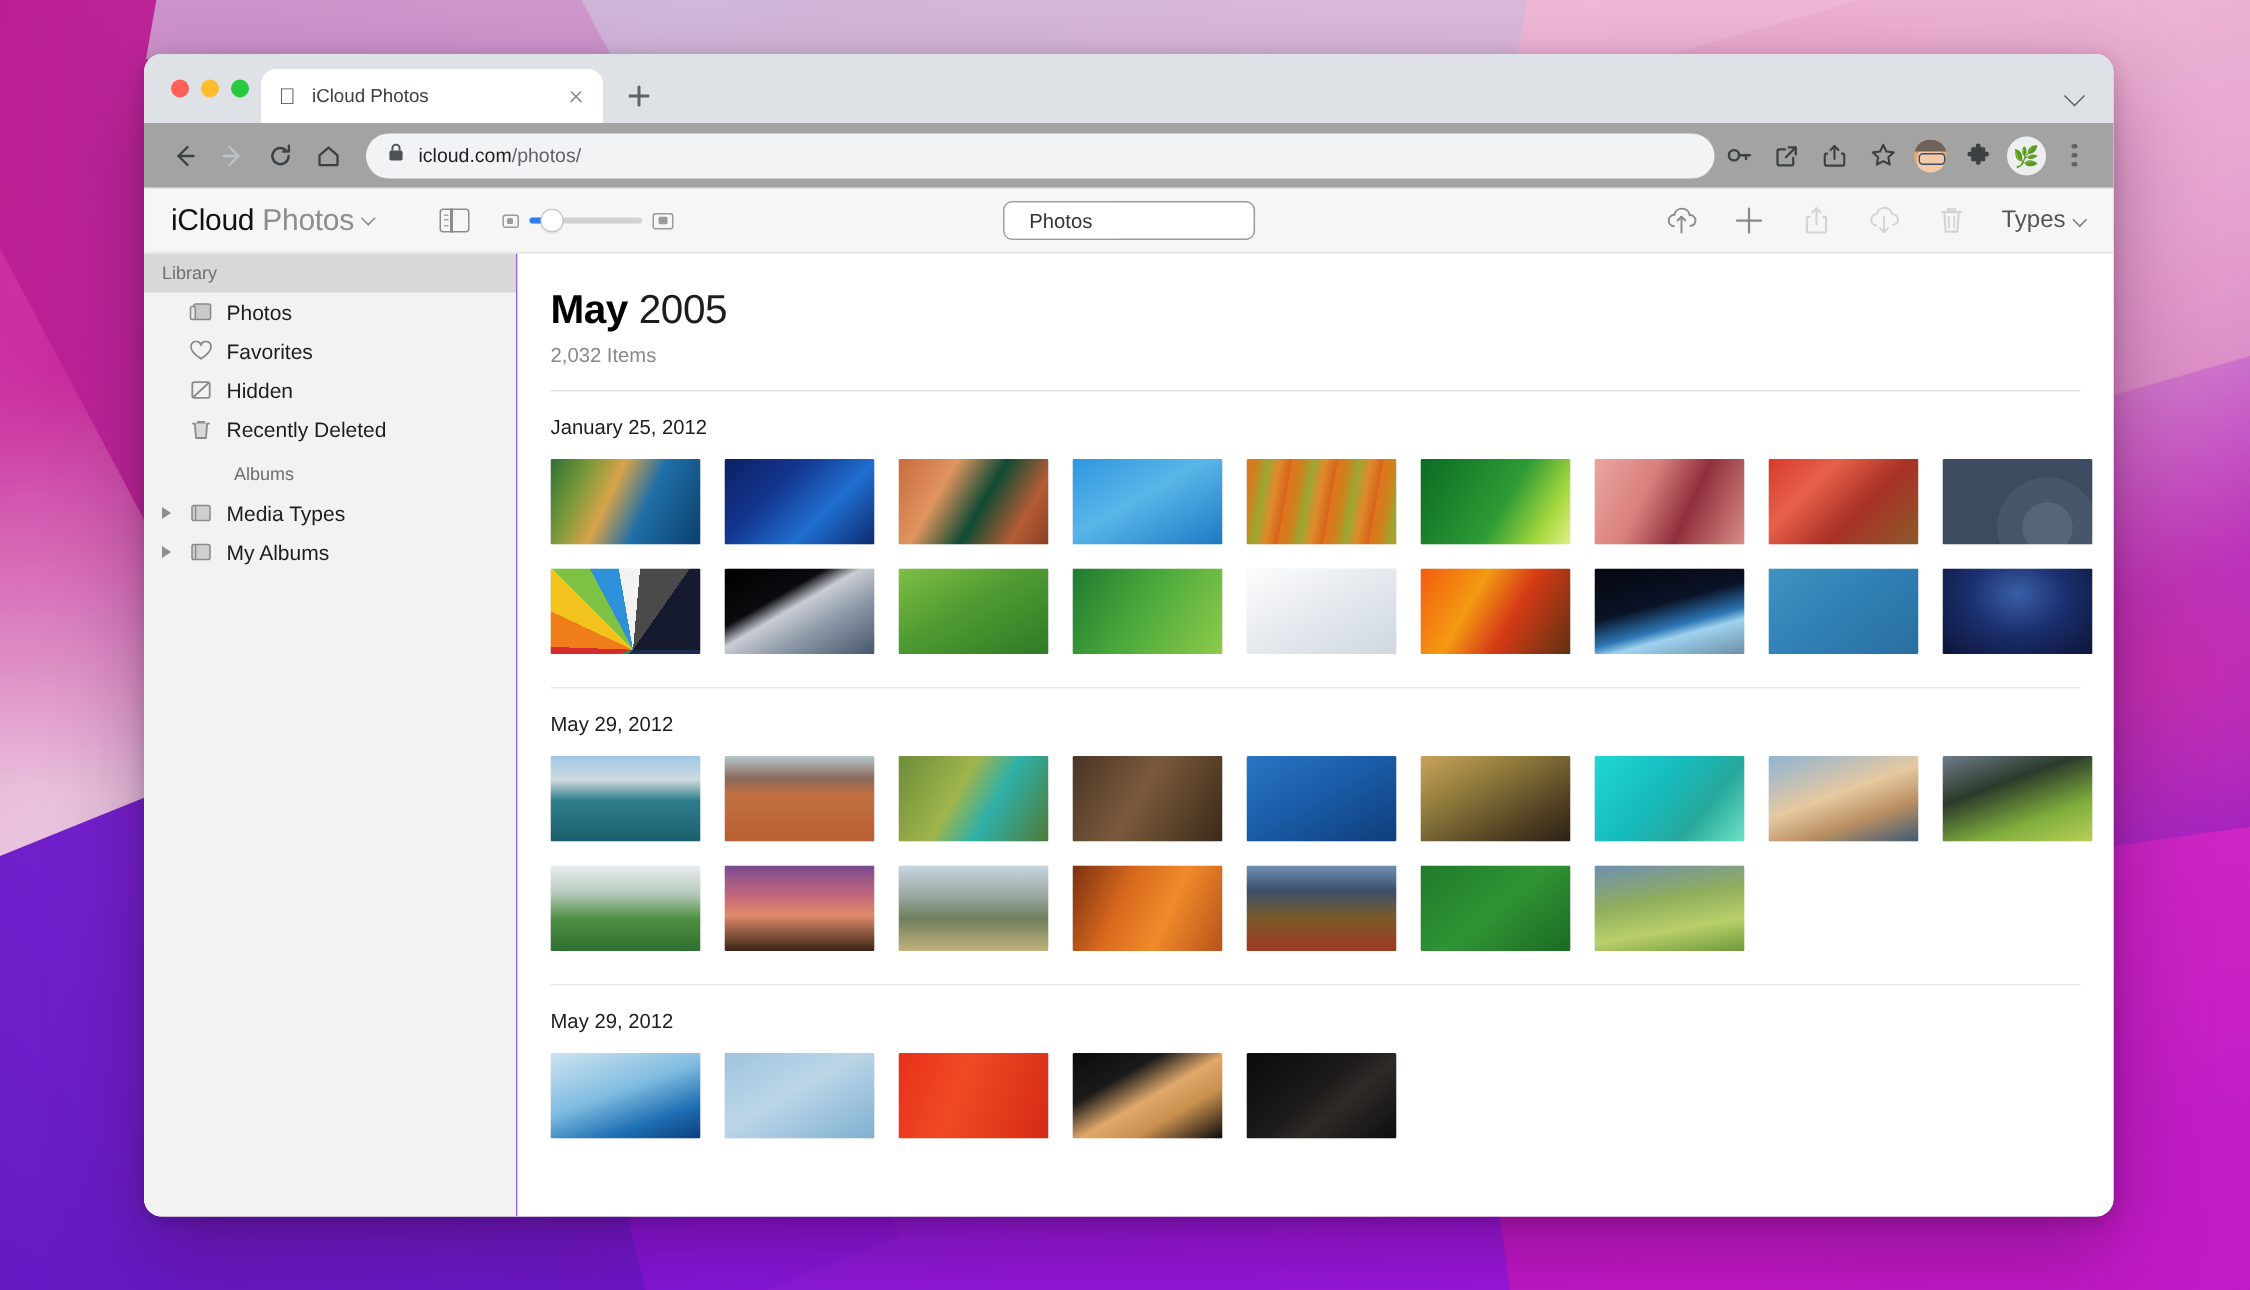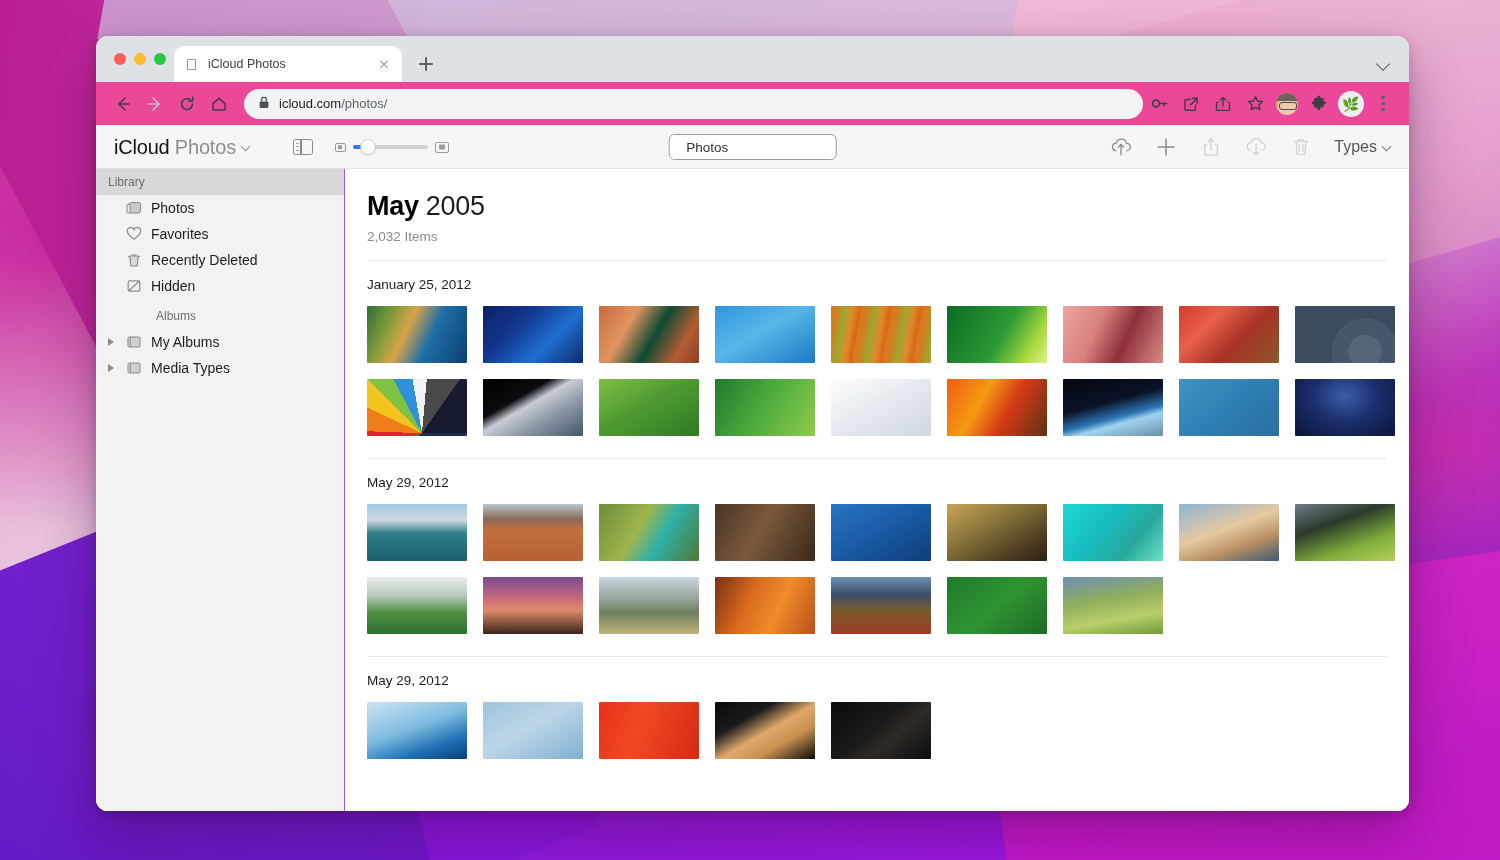--- a/index.html
+++ b/index.html
@@ -85,21 +85,21 @@
     position:absolute; right: 18px; bottom: 12px; width: 14px; height: 14px;
   }
   .tabstrip-chevron::after {
     content:""; position:absolute; left:1px; top:3px; width:9px; height:9px;
     border-right:1.6px solid #5f6368; border-bottom:1.6px solid #5f6368;
     transform: rotate(45deg);
   }
 
   
   .navbar {
-    height: 44px; background: #ec4899; display: flex; align-items: center;
+    height: 44px; background: #a3a3a3; display: flex; align-items: center;
     padding: 0 12px; gap: 2px; border-bottom: 1px solid #e6e6e6;
   }
   .navbtn { width: 30px; height: 30px; display:flex; align-items:center;
             justify-content:center; border-radius:50%; position: relative; }
   .navbtn svg { display:block; }
   .omnibox {
     flex: 1; height: 30px; background: #f1f3f4; border-radius: 16px; margin-left: 8px;
     display:flex; align-items:center; padding: 0 14px; gap: 9px; max-width: 1010px;
   }
   .omni-url { font-size: 13px; color: #202124; white-space: nowrap; }
@@ -427,61 +427,61 @@
           <span class="si-ic">
             <svg width="16" height="14" viewBox="0 0 16 14">
                 <path d="M8 12.2 C3 8.8 1.4 6.6 1.4 4.6 A3.1 3.1 0 0 1 8 3.2 A3.1 3.1 0 0 1 14.6 4.6 C14.6 6.6 13 8.8 8 12.2 Z" fill="none" stroke="#8a8a8a" stroke-width="1.2" stroke-linejoin="round"></path>
               </svg>
           </span>
           <span>Favorites</span>
         </div>
 
         <div class="side-item">
           <span class="si-ic">
+            <svg width="16" height="14" viewBox="0 0 16 14">
+                <rect x="2.2" y="1.8" width="11.6" height="10.4" rx="1.4" fill="none" stroke="#8a8a8a" stroke-width="1.2"></rect>
+                <path d="M2.6 12 L13.4 2" stroke="#8a8a8a" stroke-width="1.2"></path>
+              </svg>
+          </span>
+          <span>Hidden</span>
+        </div>
+
+        <div class="side-item">
+          <span class="si-ic">
             <svg width="16" height="15" viewBox="0 0 16 15">
                 <path d="M2.6 3.4 H13.4" stroke="#8a8a8a" stroke-width="1.2" stroke-linecap="round"></path>
                 <path d="M6 3.4 V2.2 H10 V3.4" fill="none" stroke="#8a8a8a" stroke-width="1.2"></path>
                 <path d="M3.9 3.4 L4.7 13 H11.3 L12.1 3.4" fill="#d9d9d9" stroke="#8a8a8a" stroke-width="1.2" stroke-linejoin="round"></path>
               </svg>
           </span>
           <span>Recently Deleted</span>
         </div>
 
-        <div class="side-item">
+        <div class="side-head plain">Albums</div>
+
+        <div class="side-item indentable">
+          <span class="tri"></span>
           <span class="si-ic">
             <svg width="16" height="14" viewBox="0 0 16 14">
-                <rect x="2.2" y="1.8" width="11.6" height="10.4" rx="1.4" fill="none" stroke="#8a8a8a" stroke-width="1.2"></rect>
-                <path d="M2.6 12 L13.4 2" stroke="#8a8a8a" stroke-width="1.2"></path>
+                <rect x="2" y="2" width="12" height="10" rx="1.2" fill="#cfcfcf" stroke="#8a8a8a" stroke-width="1"></rect>
+                <path d="M4.4 2 V12" stroke="#8a8a8a" stroke-width=".9"></path>
               </svg>
           </span>
-          <span>Hidden</span>
-        </div>
-
-        <div class="side-head plain">Albums</div>
+          <span>Media Types</span>
+        </div>
 
         <div class="side-item indentable">
           <span class="tri"></span>
           <span class="si-ic">
             <svg width="16" height="14" viewBox="0 0 16 14">
                 <rect x="2" y="2" width="12" height="10" rx="1.2" fill="#cfcfcf" stroke="#8a8a8a" stroke-width="1"></rect>
                 <path d="M4.4 2 V12" stroke="#8a8a8a" stroke-width=".9"></path>
               </svg>
           </span>
           <span>My Albums</span>
-        </div>
-
-        <div class="side-item indentable">
-          <span class="tri"></span>
-          <span class="si-ic">
-            <svg width="16" height="14" viewBox="0 0 16 14">
-                <rect x="2" y="2" width="12" height="10" rx="1.2" fill="#cfcfcf" stroke="#8a8a8a" stroke-width="1"></rect>
-                <path d="M4.4 2 V12" stroke="#8a8a8a" stroke-width=".9"></path>
-              </svg>
-          </span>
-          <span>Media Types</span>
         </div>
       </div>
 
       <div class="content">
         <div class="month-title">
           <b>May</b>
           <span>2005</span>
         </div>
         <div class="item-count">2,032 Items</div>
         <div class="rule"></div>

